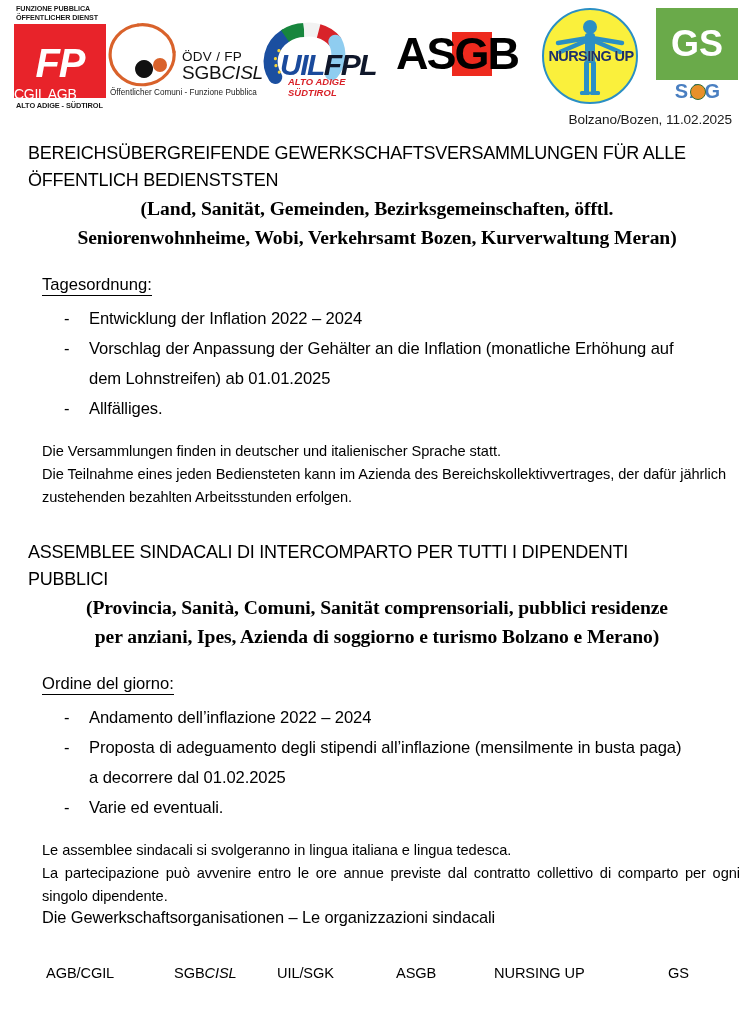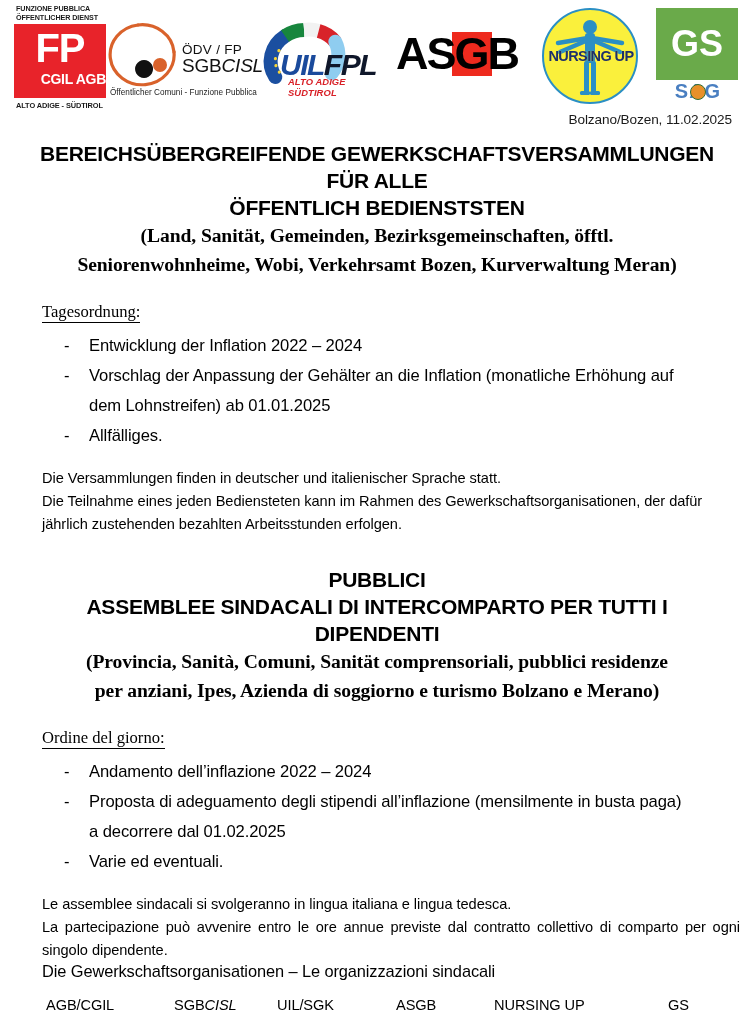--- a/index.html
+++ b/index.html
@@ -45,44 +45,45 @@
     margin-top: 2px;
     position: relative;
   }
   .fp-big {
     color: #ffffff;
     font-size: 40px;
     font-weight: bold;
     letter-spacing: -1px;
     text-align: center;
     line-height: 46px;
-    padding-top: 1px;
+    padding-top: 16px;
     font-family: "Liberation Sans", sans-serif;
+    font-style: italic;
   }
   .fp-sub {
     color: #ffffff;
     font-size: 14px;
-    font-weight: bold;
-    text-align: right;
+    font-weight: normal;
+    text-align: left;
     letter-spacing: -0.3px;
     line-height: 16px;
   }
   .fp-bottom {
     font-size: 7.4px;
     font-weight: bold;
     letter-spacing: -0.1px;
     margin-top: 3px;
     padding-left: 2px;
     color: #1a1a1a;
   }
 
   
   .sgb-logo { left: 104px; top: 18px; width: 150px; height: 86px; }
   .sgb-ring { position: absolute; left: 4px; top: 4px; }
-  .sgb-text { position: absolute; left: 78px; top: 24px; }
+  .sgb-text { position: absolute; left: 78px; top: 31px; }
   .sgb-l1 { font-size: 13.5px; color: #111; letter-spacing: 0.3px; }
   .sgb-l2 { font-size: 19px; color: #111; letter-spacing: -0.2px; margin-top: -2px;}
   .sgb-l2 i { font-style: italic; }
   .sgb-caption {
     position: absolute;
     left: 6px; top: 70px;
     font-size: 8.2px;
     color: #222;
     white-space: nowrap;
   }
@@ -202,43 +203,42 @@
 
   
   .content {
     position: absolute;
     top: 140px;
     left: 0;
     width: 754px;
   }
 
   .heading-sans {
-    text-align: center;
-    font-size: 21px;
-    font-weight: bold;
+    text-align: left;
+    font-size: 18px;
+    font-weight: normal;
     line-height: 27px;
     letter-spacing: -0.25px;
     padding: 0 28px;
   }
   .heading-serif {
     text-align: center;
     font-family: "Liberation Serif", serif;
     font-size: 19.6px;
     font-weight: bold;
     line-height: 29px;
     letter-spacing: -0.1px;
     padding: 0 18px;
   }
 
   .agenda-title {
     margin-top: 22px;
     margin-left: 42px;
     font-size: 16.6px;
     line-height: 22px;
-    font-family: Liberation Serif, serif;
   }
   .agenda-title span {
     border-bottom: 1.4px solid #000;
     padding-bottom: 1px;
   }
 
   ul.agenda {
     list-style: none;
     margin: 8px 0 0 0;
     padding: 0 60px 0 62px;
@@ -270,21 +270,21 @@
 
   .spacer-block { height: 30px; }
 
   .footer-note {
     margin-left: 42px;
     font-size: 16.4px;
     letter-spacing: -0.1px;
   }
 
   .footer-orgs {
-    margin-top: 16px;
+    margin-top: 38px;
     position: relative;
     height: 26px;
     font-size: 14.6px;
     letter-spacing: -0.1px;
   }
   .footer-orgs span.org {
     position: absolute;
     top: 0;
     white-space: nowrap;
   }
@@ -388,28 +388,28 @@
 
   <div class="agenda-title"><span>Tagesordnung:</span></div>
   <ul class="agenda">
     <li><span class="dash">-</span><span>Entwicklung der Inflation 2022 – 2024</span></li>
     <li><span class="dash">-</span><span>Vorschlag der Anpassung der Gehälter an die Inflation (monatliche Erhöhung auf dem Lohnstreifen) ab 01.01.2025</span></li>
     <li><span class="dash">-</span><span>Allfälliges.</span></li>
   </ul>
 
   <div class="body-para">
     <div>Die Versammlungen finden in deutscher und italienischer Sprache statt.</div>
-    <div>Die Teilnahme eines jeden Bediensteten kann im Rahmen des Gewerkschaftsorganisationen, der dafür jährlich zustehenden bezahlten Arbeitsstunden erfolgen.</div>
+    <div>Die Teilnahme eines jeden Bediensteten kann im Azienda des Bereichskollektivvertrages, der dafür jährlich zustehenden bezahlten Arbeitsstunden erfolgen.</div>
   </div>
 
   <div class="spacer-block"></div>
 
   <div class="heading-sans">
+    <div>ASSEMBLEE SINDACALI DI INTERCOMPARTO PER TUTTI I DIPENDENTI</div>
     <div>PUBBLICI</div>
-    <div>ASSEMBLEE SINDACALI DI INTERCOMPARTO PER TUTTI I DIPENDENTI</div>
   </div>
   <div class="heading-serif">
     <div>(Provincia, Sanità, Comuni, Sanität comprensoriali, pubblici residenze</div>
     <div>per anziani, Ipes, Azienda di soggiorno e turismo Bolzano e Merano)</div>
   </div>
 
   <div class="agenda-title"><span>Ordine del giorno:</span></div>
   <ul class="agenda">
     <li><span class="dash">-</span><span>Andamento dell’inflazione 2022 – 2024</span></li>
     <li><span class="dash">-</span><span>Proposta di adeguamento degli stipendi all’inflazione (mensilmente in busta paga) a decorrere dal 01.02.2025</span></li>

